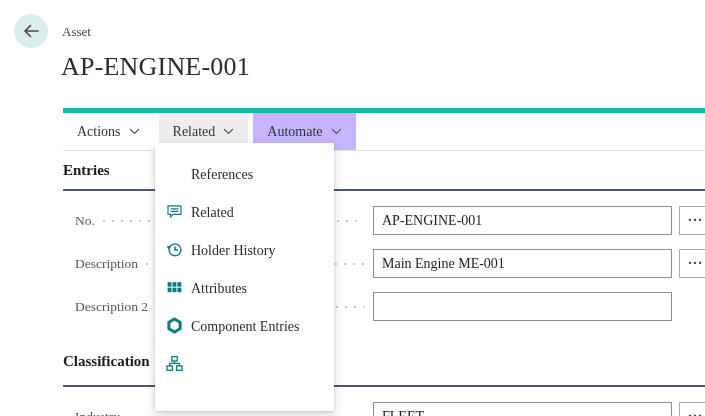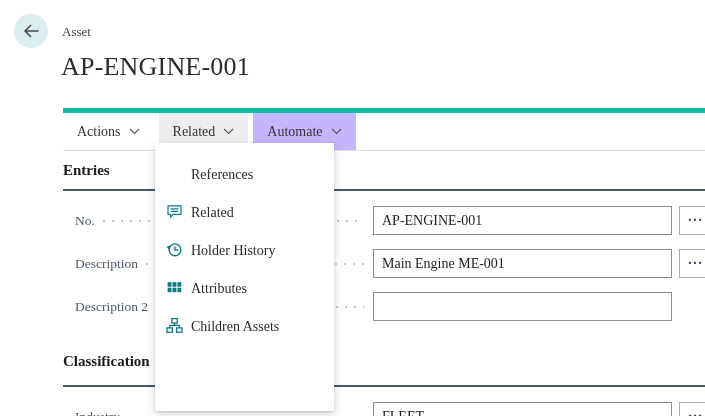--- a/index.html
+++ b/index.html
@@ -192,28 +192,35 @@
             <rect x="2.6" y="9.7" width="3.9" height="4.5"></rect>
               <rect x="7.5" y="9.7" width="3.9" height="4.5"></rect>
               <rect x="12.4" y="9.7" width="3.9" height="4.5"></rect>
           </g>
         </svg>
       </span>
       <span class="dd-label">Attributes</span>
     </div>
 
 
+    <div class="dd-item">
+      <span class="dd-icon">
+        <svg width="19" height="19" viewBox="0 0 19 19">
+          <polygon points="9.5,3 15.1,6.3 15.1,12.7 9.5,16 3.9,12.7 3.9,6.3" fill="none" stroke="#0b7c80" stroke-width="3"></polygon>
+        </svg>
+      </span>
+      <span class="dd-label">Component Entries</span>
+    </div>
 
     <div class="dd-item">
       <span class="dd-icon">
         <svg width="19" height="19" viewBox="0 0 19 19" fill="none" stroke="#0b7c80" stroke-width="1.3">
           <rect x="6.8" y="2.6" width="5.4" height="4.4"></rect>
           <rect x="2" y="11.9" width="5.4" height="4.4"></rect>
           <rect x="11.6" y="11.9" width="5.4" height="4.4"></rect>
           <path d="M9.5 7v2.4M4.7 11.9V9.4h9.6v2.5"></path>
         </svg>
       </span>
-      <span class="dd-label">Children Assets</span>
     </div>
 
   </div>
 
 </div>
 
 </body></html>

